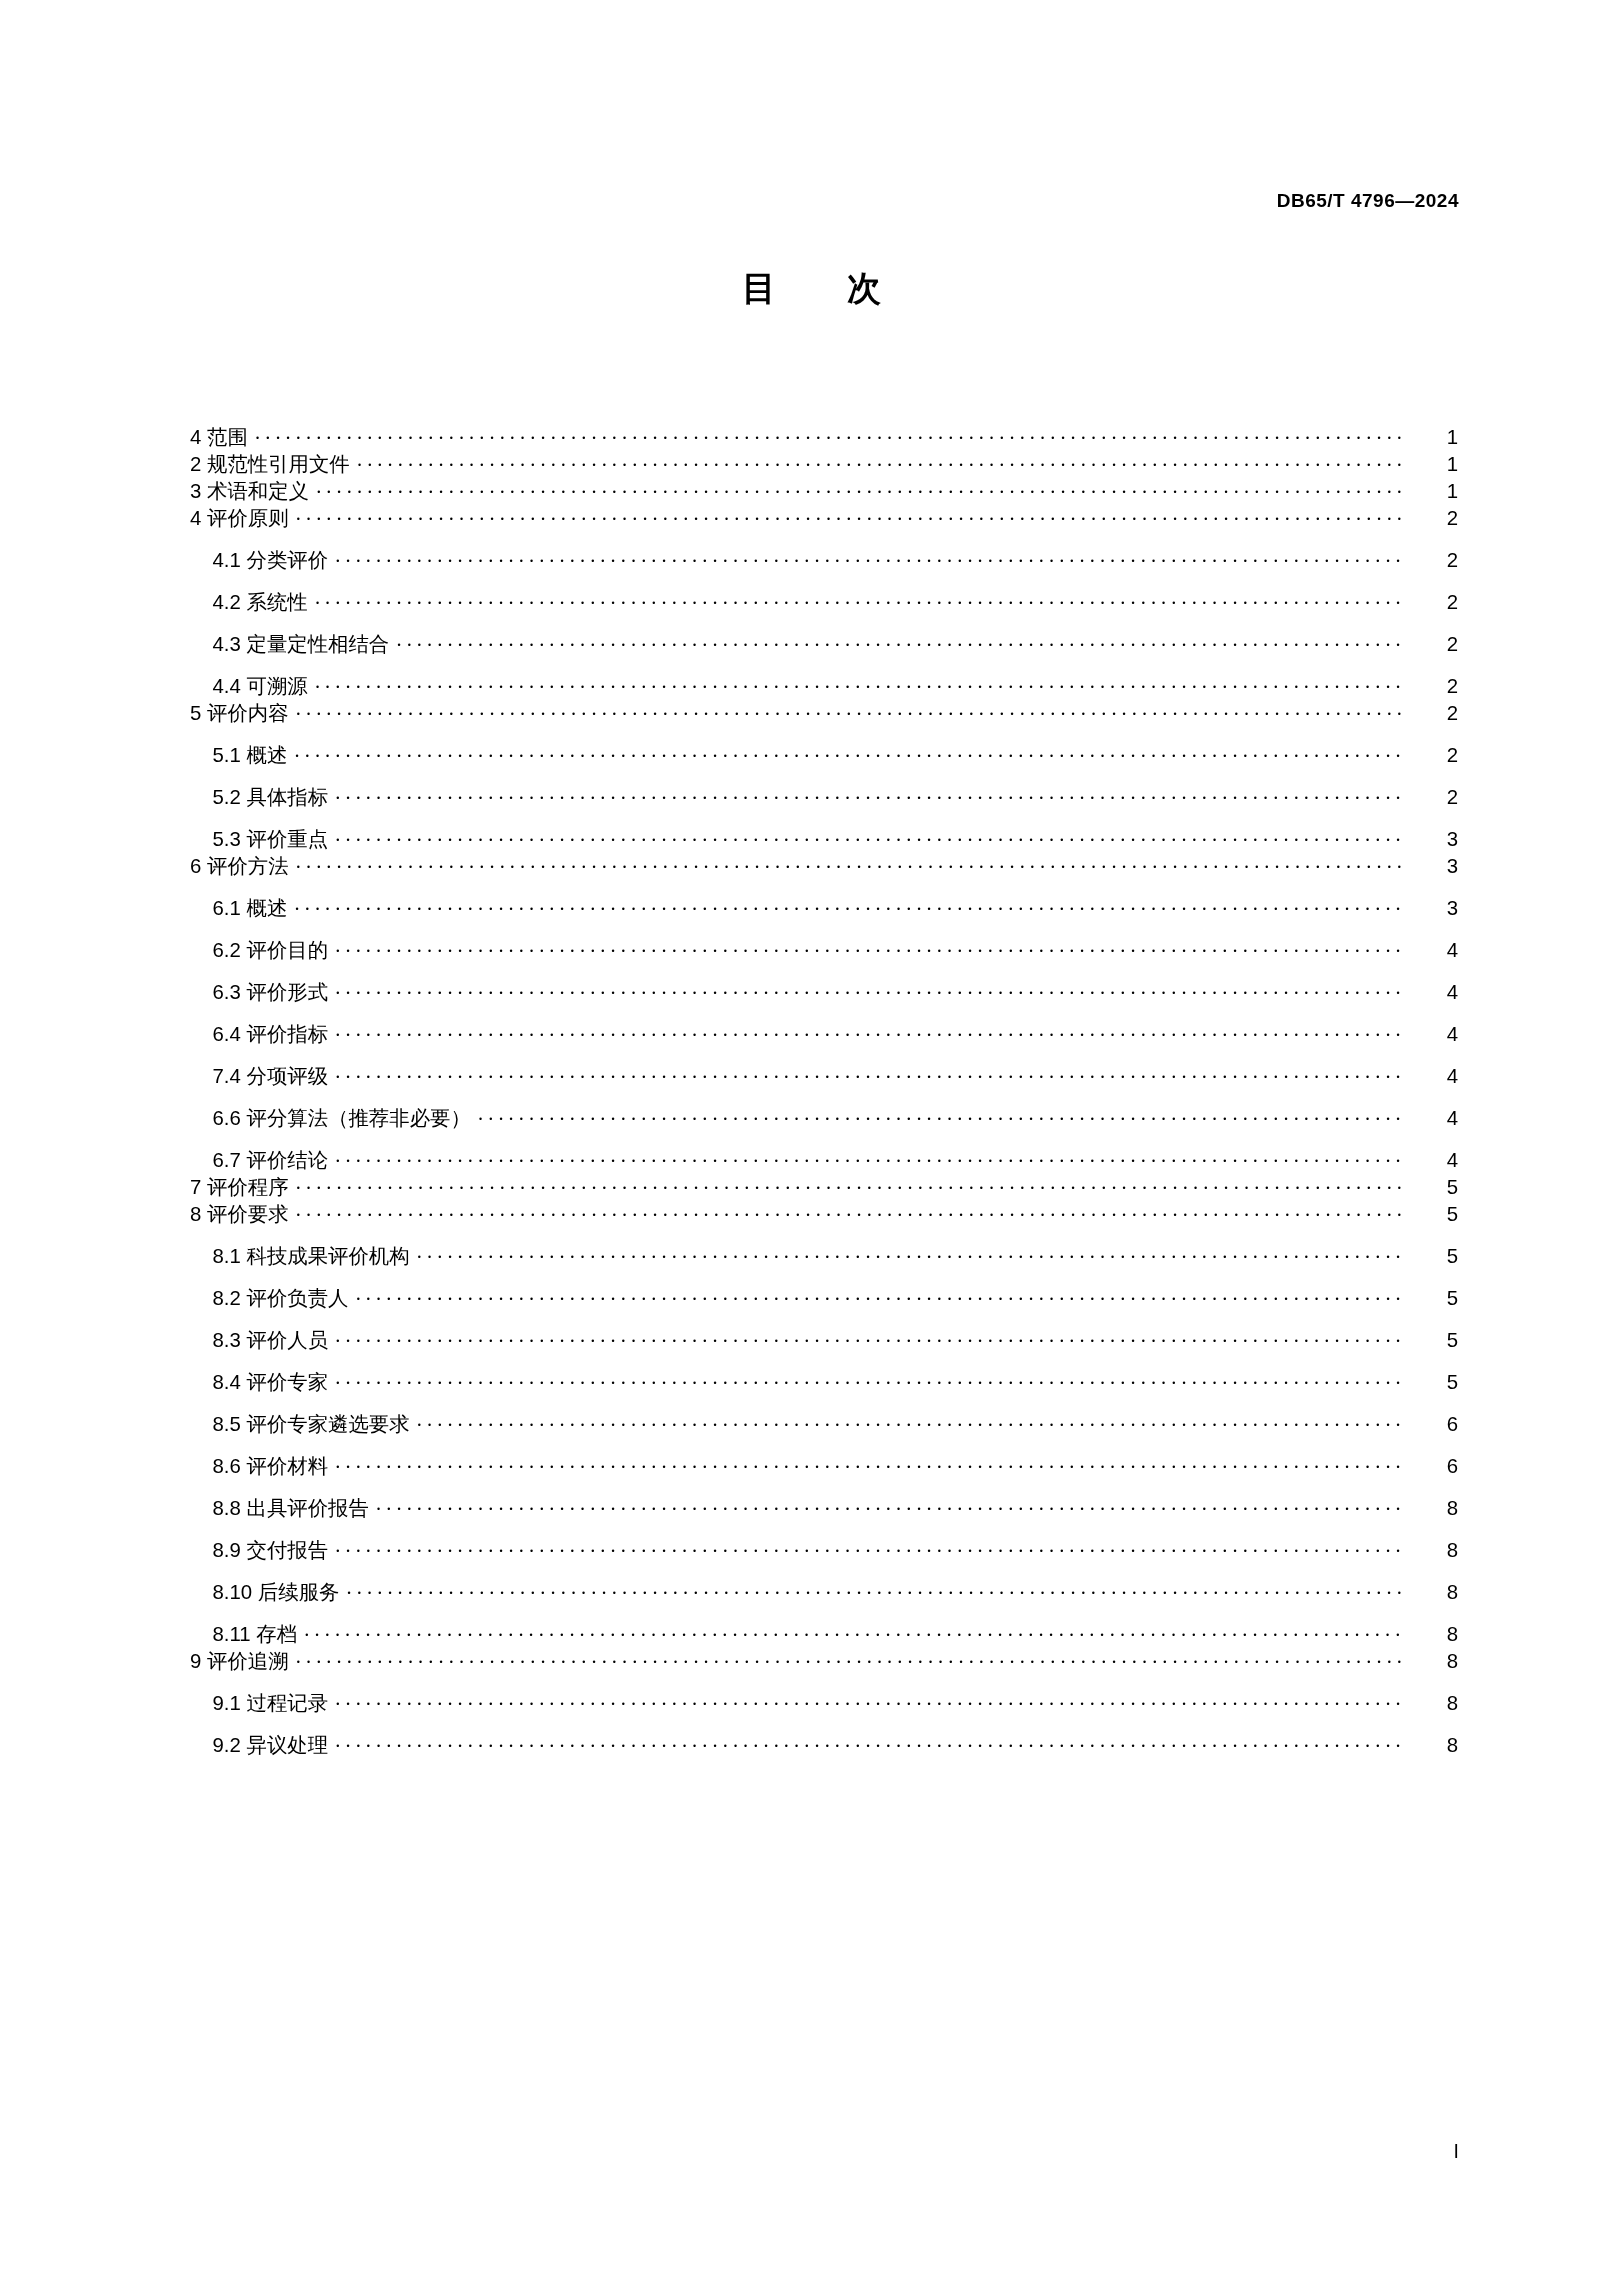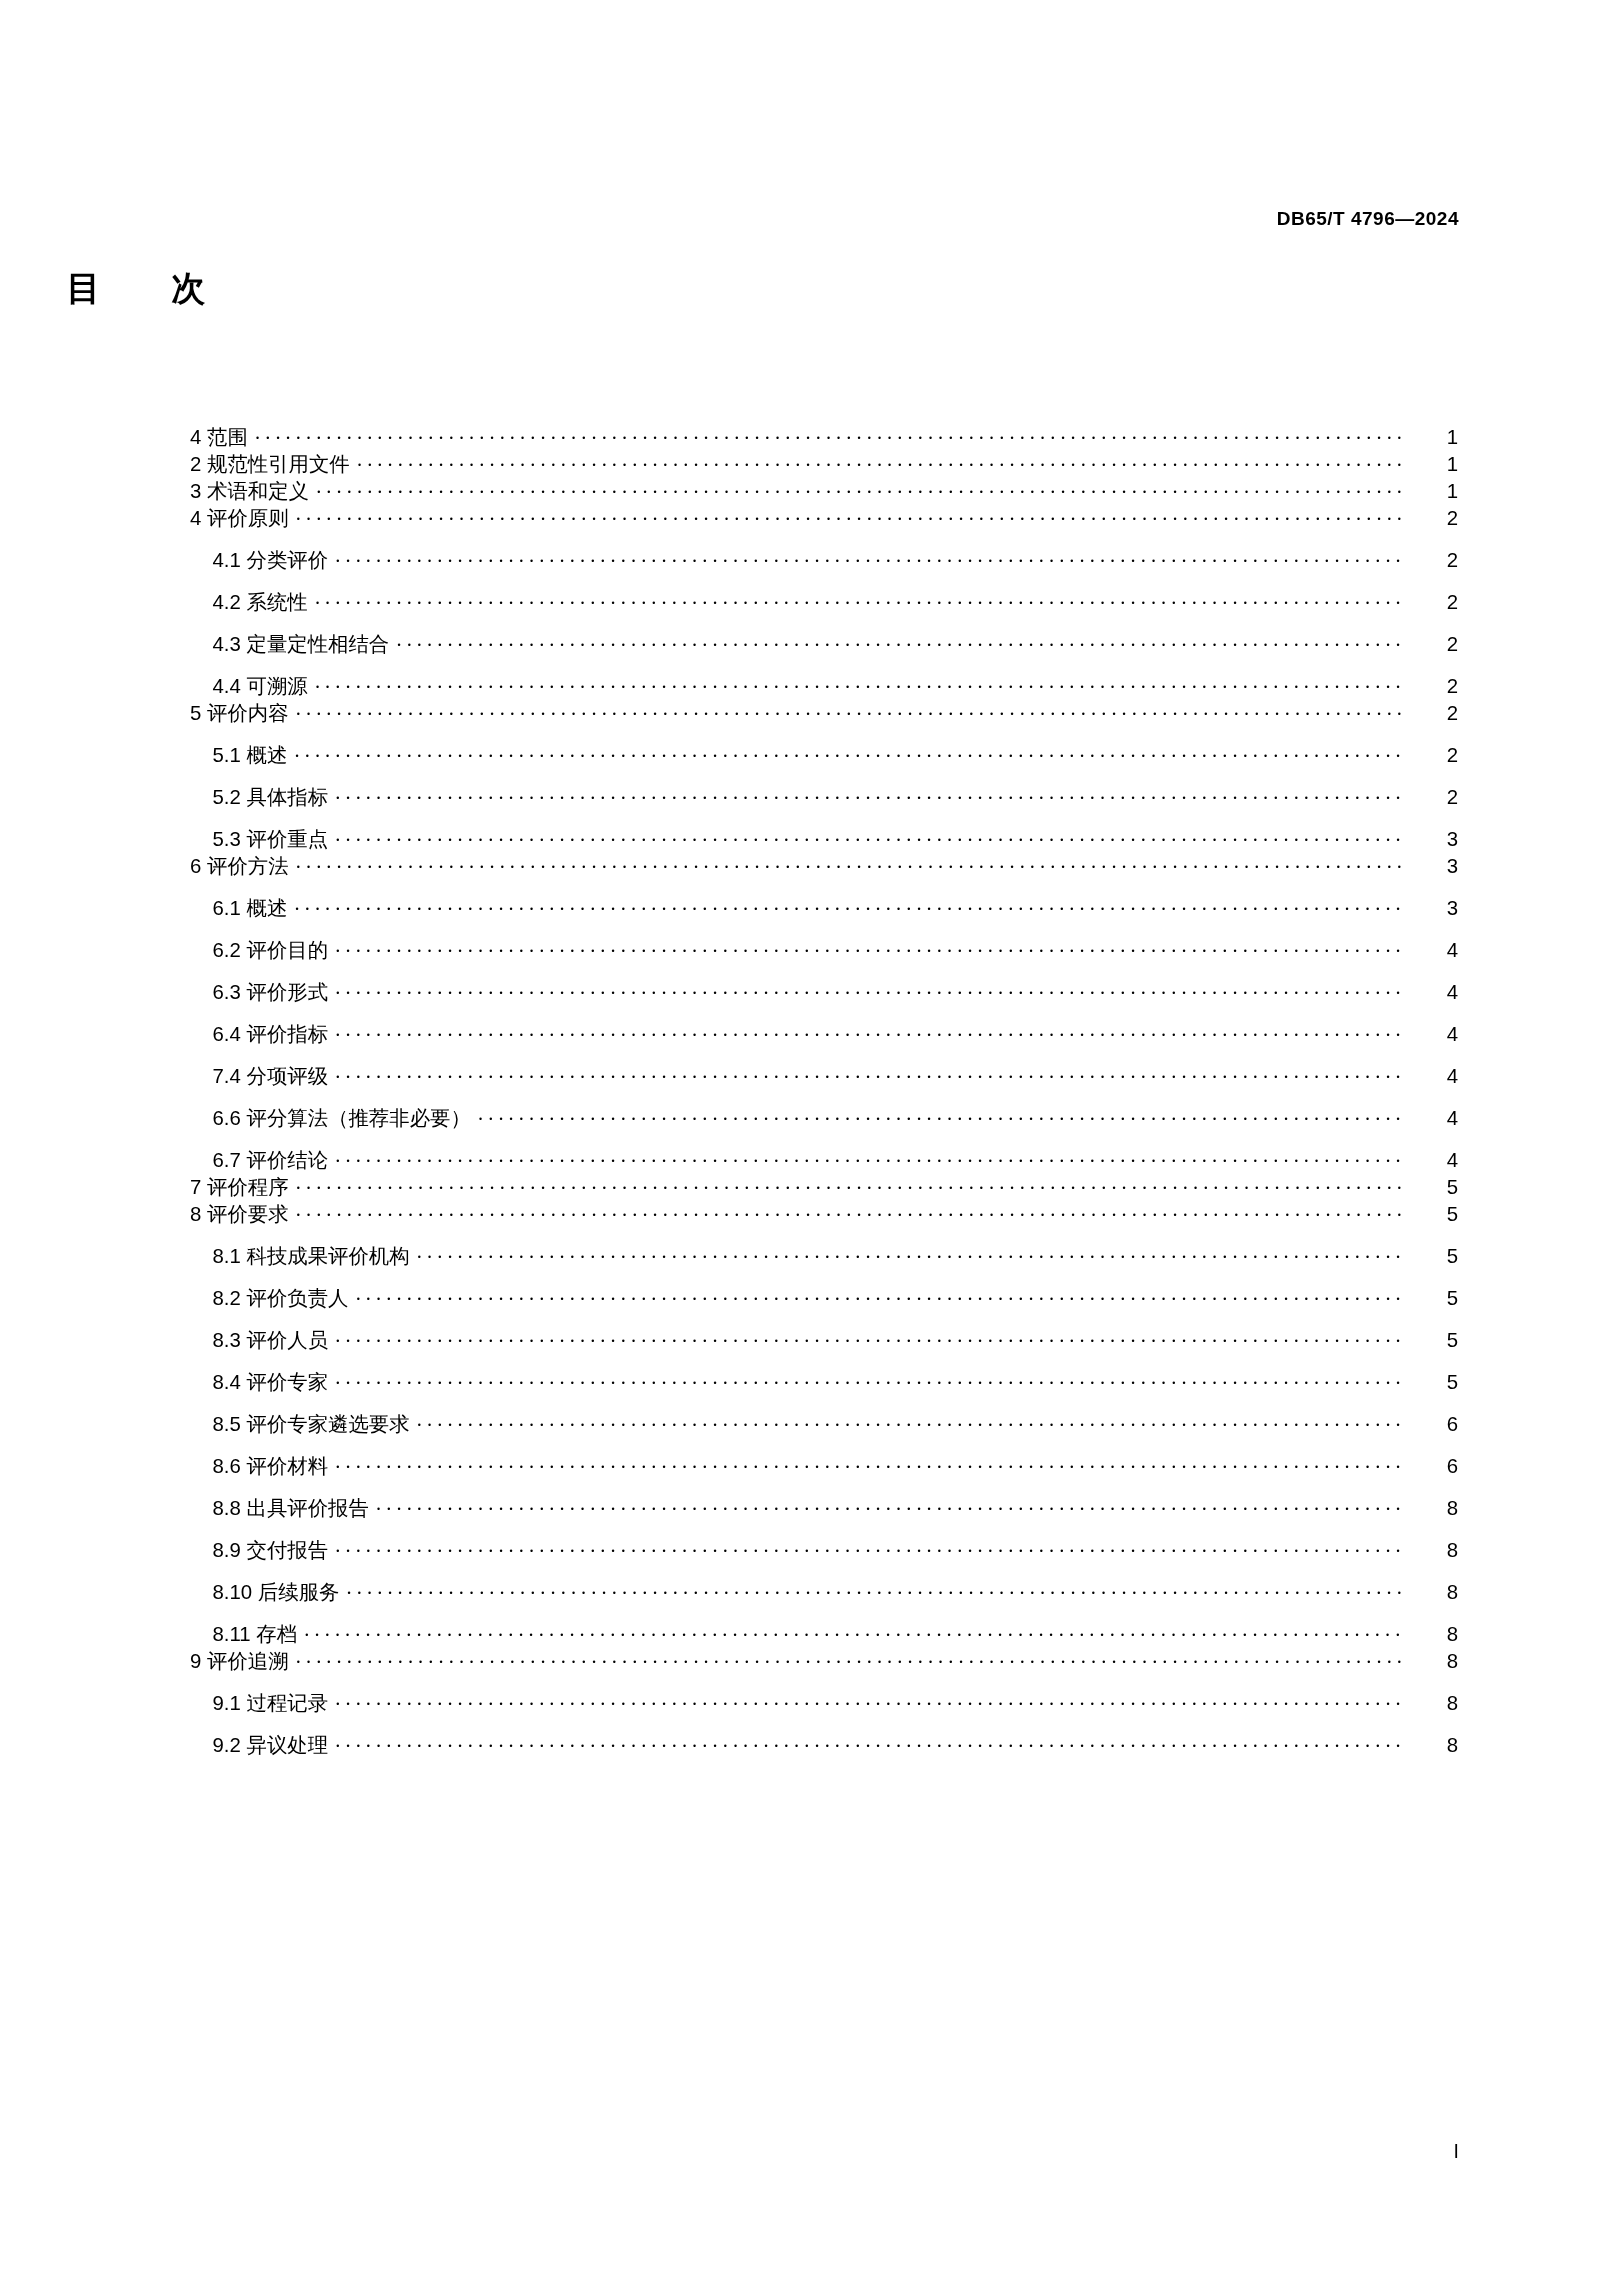--- a/index.html
+++ b/index.html
@@ -16,41 +16,40 @@
     overflow: hidden;
   }
   .page {
     position: absolute;
     inset: 0;
     padding: 0;
   }
   
   .doc-header {
     position: absolute;
-    top: 208px;
+    top: 190px;
     right: 164px;
     font-family: "Liberation Sans", "DejaVu Sans", sans-serif;
     font-size: 19px;
     font-weight: bold;
     letter-spacing: 0.5px;
     white-space: nowrap;
   }
   
   .toc-title {
     position: absolute;
     top: 266px;
     left: 0;
     right: 0;
-    text-align: left;
+    text-align: center;
     font-family: "Liberation Sans", "DejaVu Sans", sans-serif;
     font-size: 34px;
     font-weight: bold;
     letter-spacing: 18.4px;
     text-indent: 18.4px;
-    margin-left: 48px;
   }
   
   .toc {
     position: absolute;
     top: 424px;
     left: 190px;
     width: 1268px;
   }
   .toc-row {
     display: flex;

